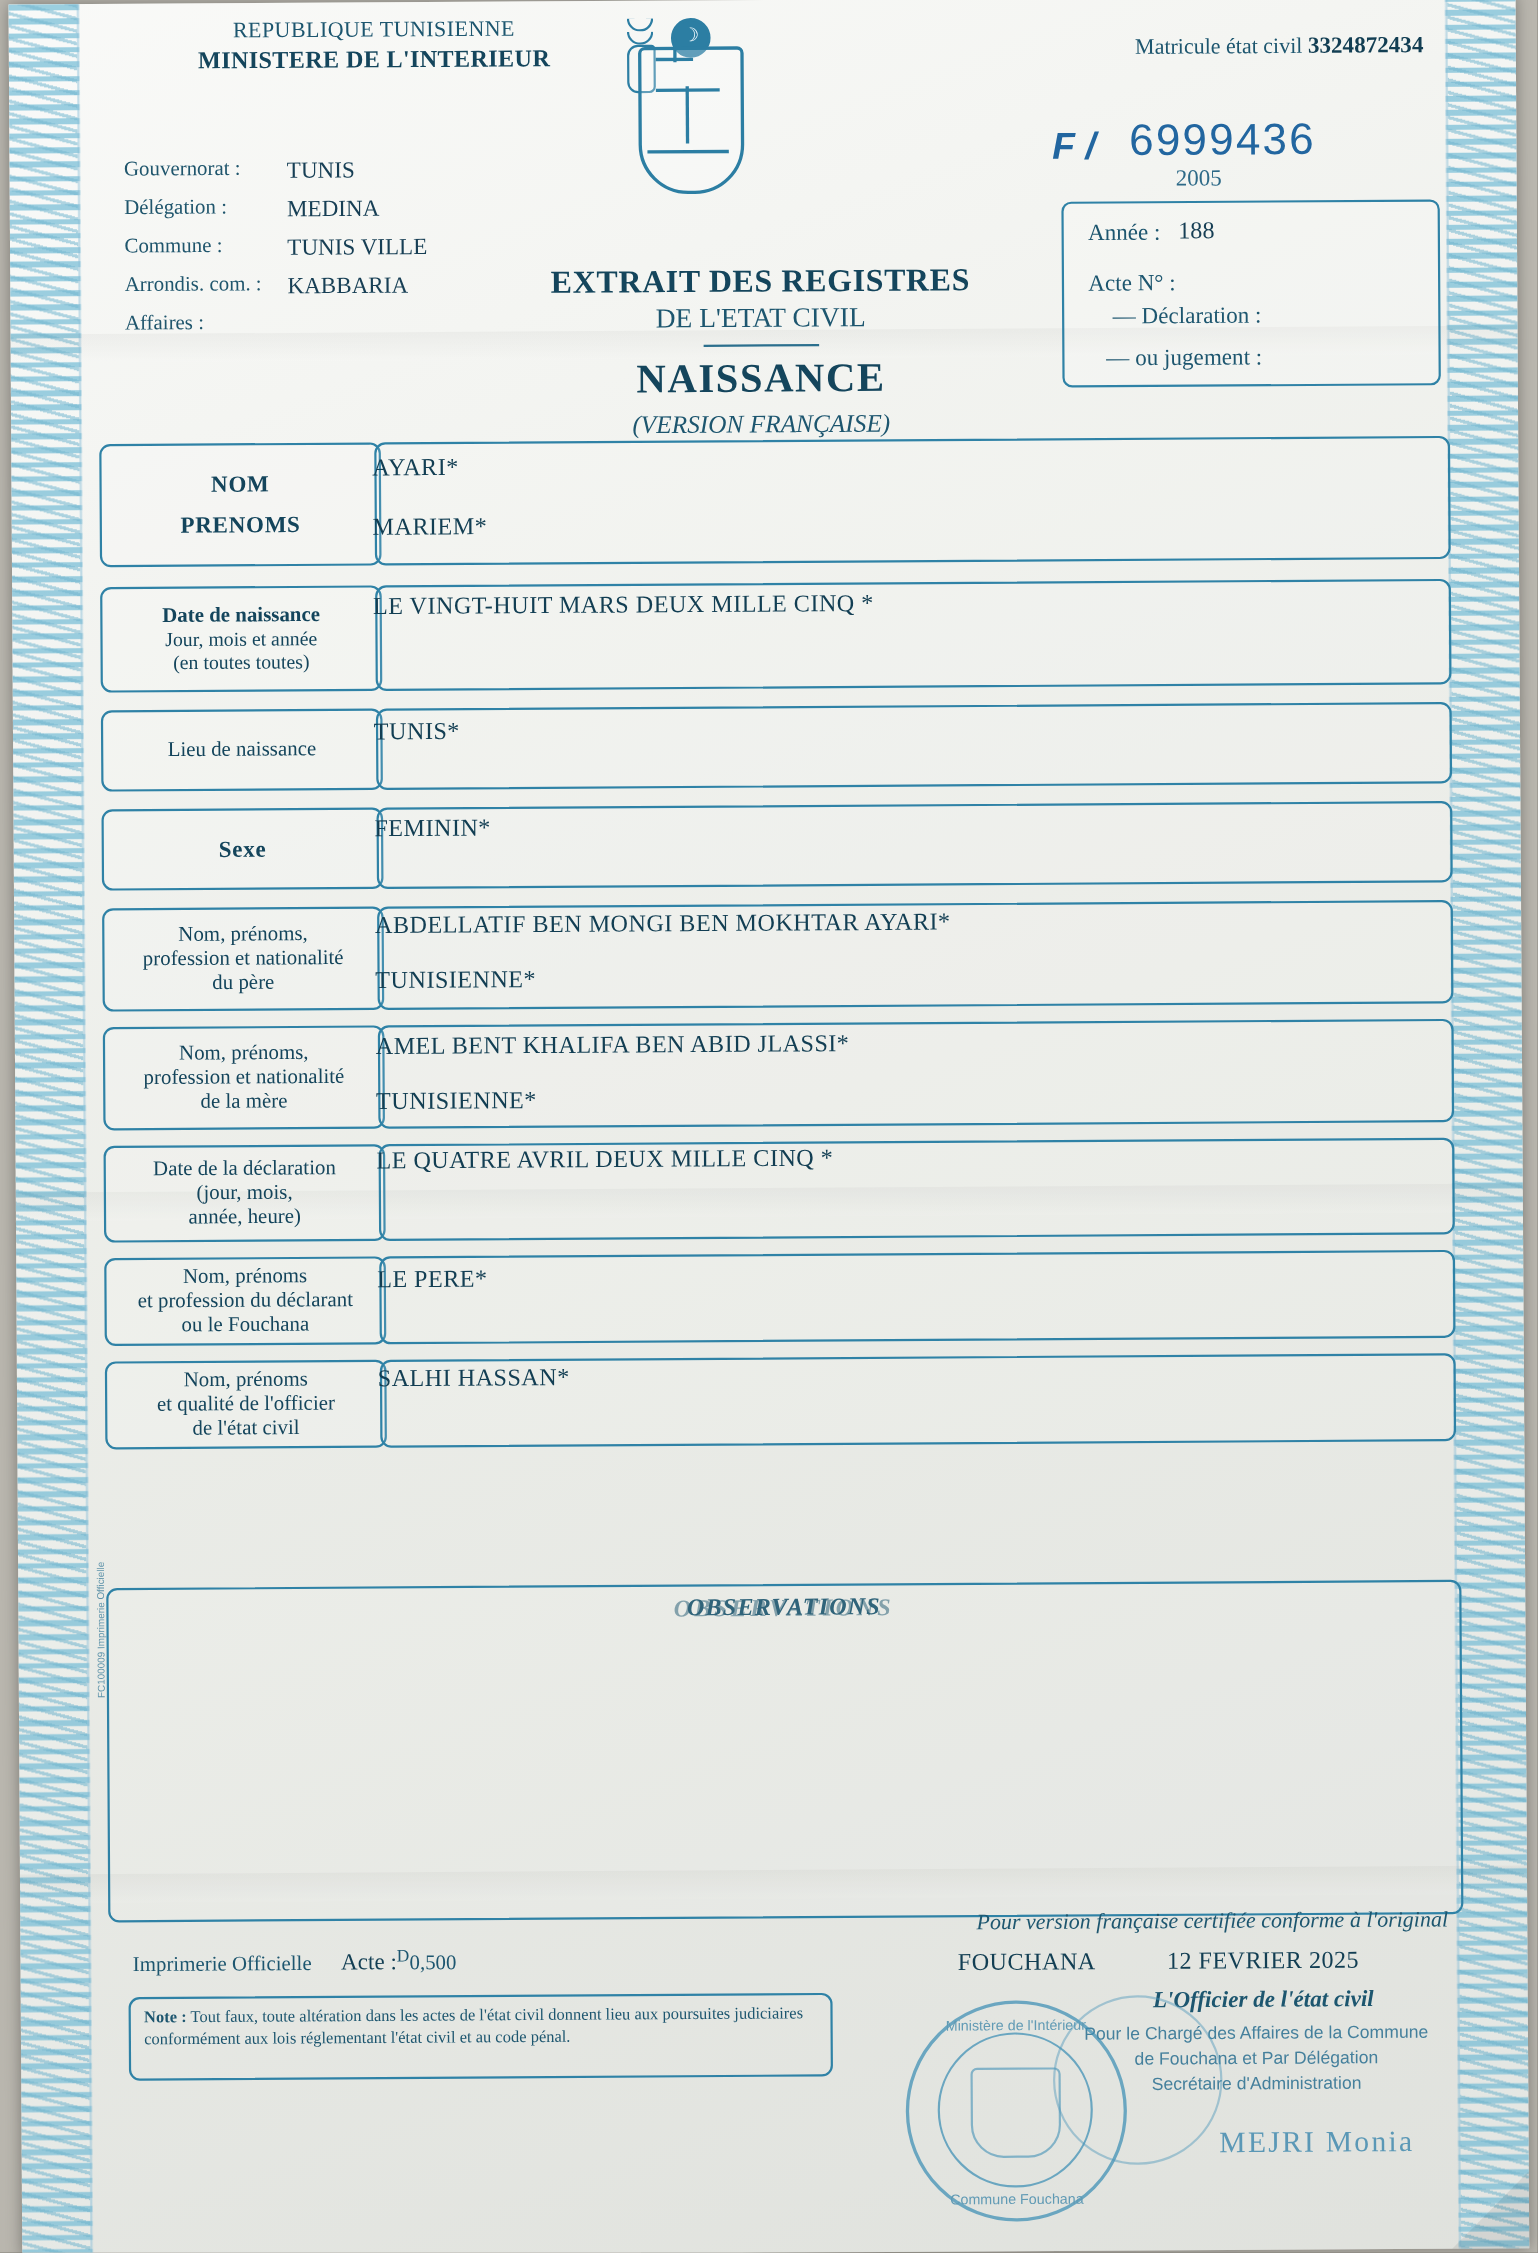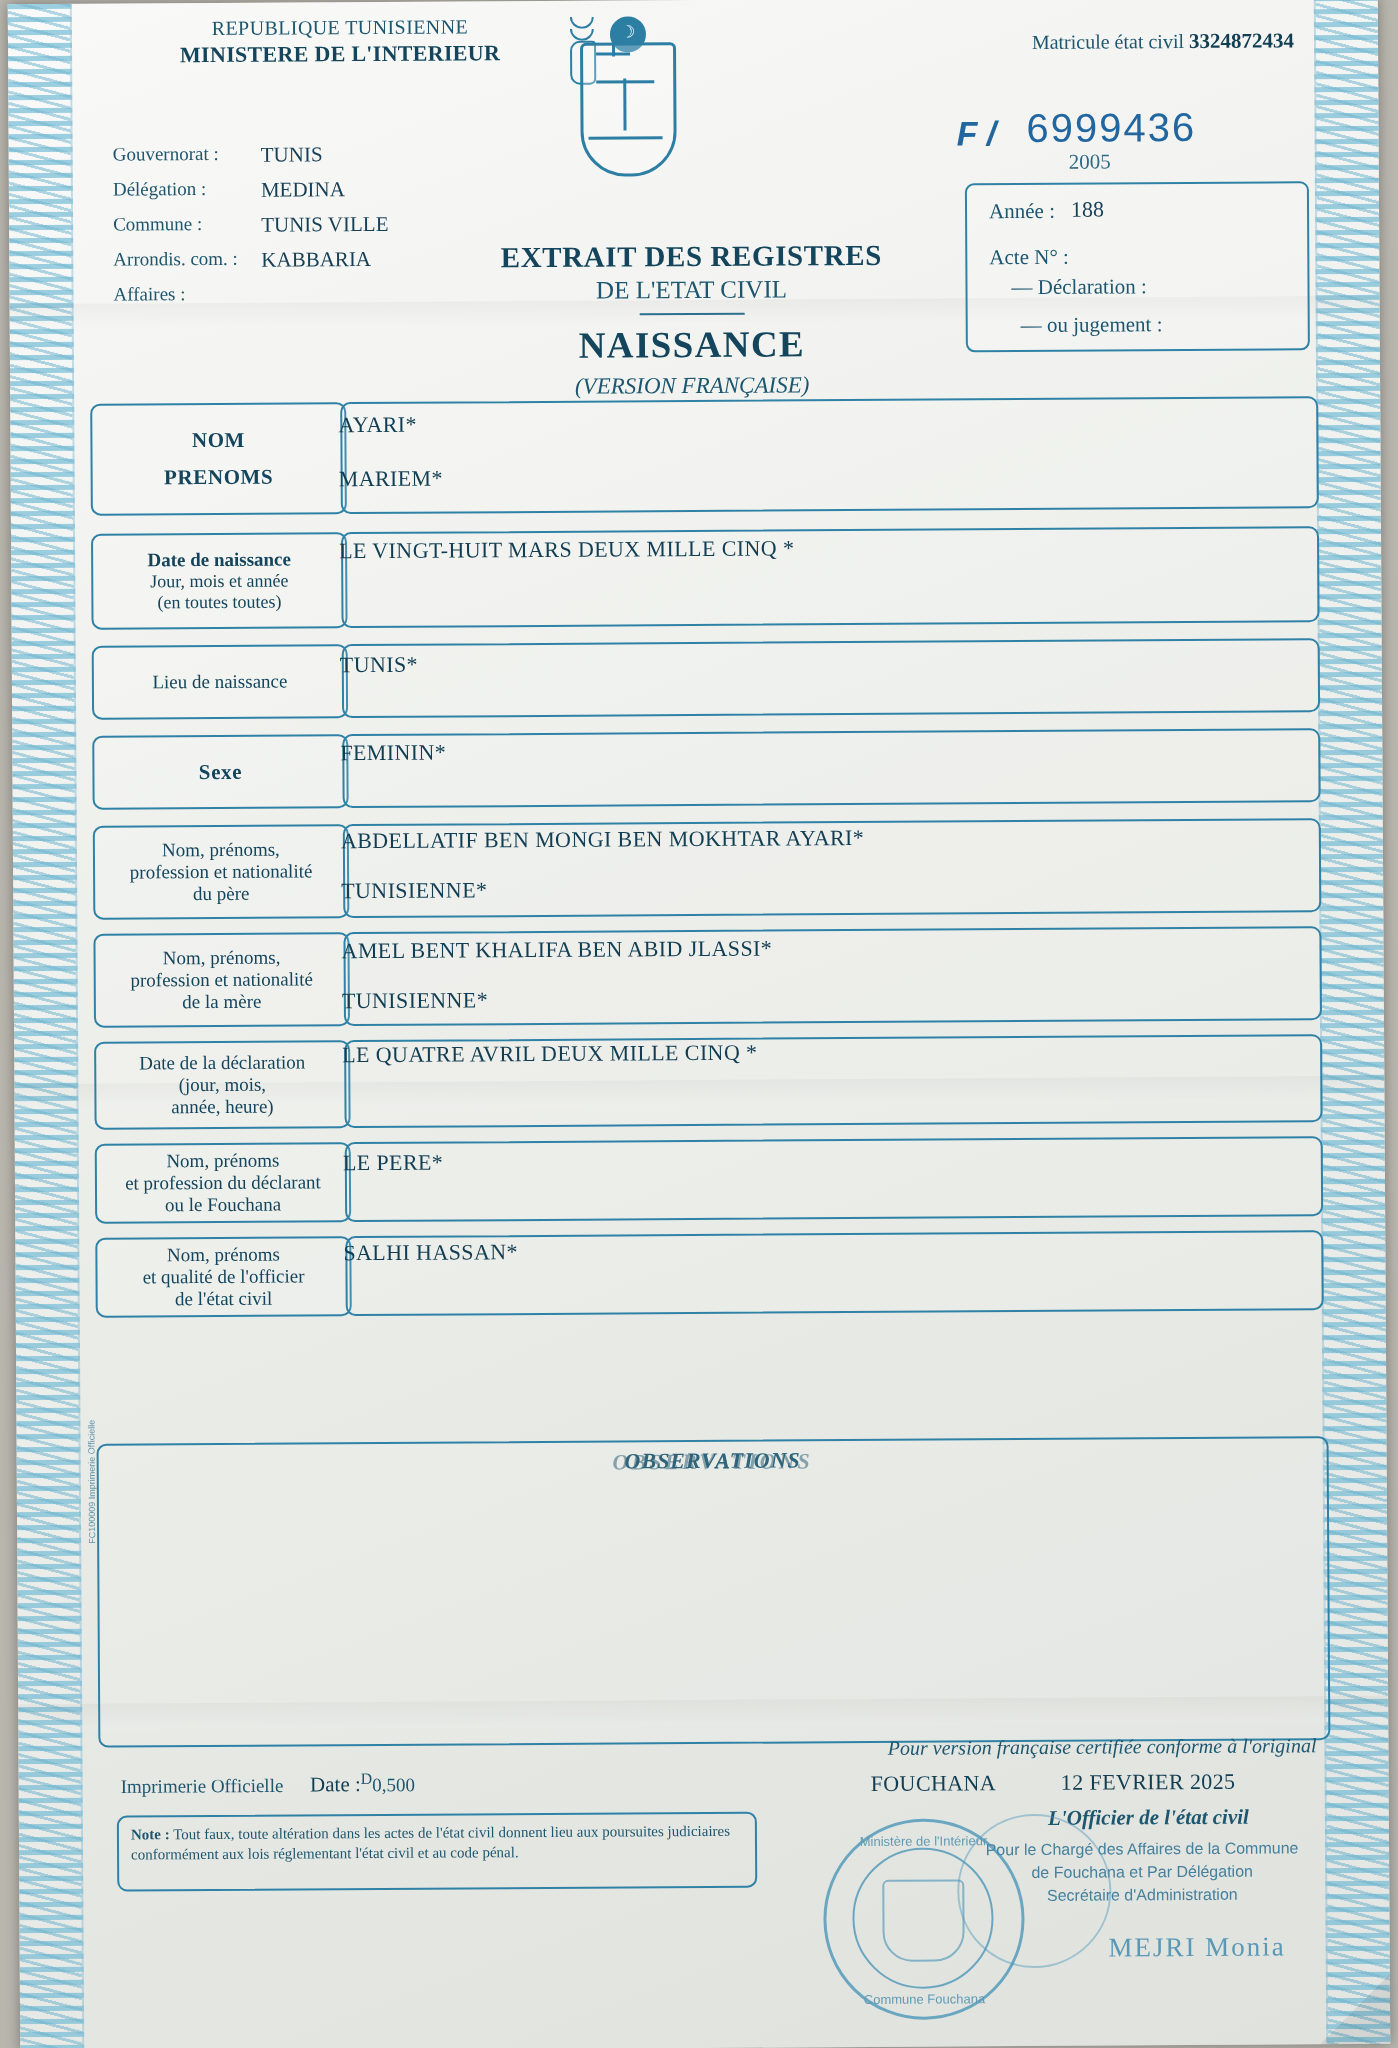--- a/index.html
+++ b/index.html
@@ -587,21 +587,21 @@
         <div class="year">2005</div>
       </div>
 
       <div class="box-right">
         <div class="line" style="top:14px">Année :</div>
         <div class="v" style="left:104px; top:12px">188</div>
         <div class="line" style="top:60px">Acte N° :</div>
         <div class="v" style="left:150px; top:50px"></div>
         <div class="line" style="top:90px; left:44px">— Déclaration :</div>
         <div class="v" style="left:245px; top:88px"></div>
-        <div class="line" style="top:128px; left:53px">— ou jugement :</div>
+        <div class="line" style="top:128px; left:38px">— ou jugement :</div>
         <div class="v" style="left:258px; top:126px"></div>
       </div>
 
       <div class="table">
 
         <div class="trow" style="height:118px">
           <div class="tlabel bold" style="height:112px">
             <div>NOM</div>
             <div style="margin-top:12px">PRENOMS</div>
           </div>
@@ -703,21 +703,21 @@
           <span>OBSERVATIONS</span>
           <span class="dup">OBSERVATIONS</span>
         </div>
         <div style="position:absolute; left:18px; top:58px; font-size:21px; color:#123e53;"></div>
       </div>
 
       <div class="micro">FC100009  Imprimerie Officielle</div>
 
       <div class="foot-print">
         <span>Imprimerie Officielle</span>
-        <span class="prix">Date :</span><sup>D</sup><span>0,500</span>
+        <span class="prix">Acte :</span><sup>D</sup><span>0,500</span>
       </div>
 
       <div class="note">
         <span class="n-lbl">Note :</span>
         <span>Tout faux, toute altération dans les actes de l'état civil donnent lieu aux poursuites judiciaires conformément aux lois réglementant l'état civil et au code pénal.</span>
       </div>
 
       <div class="cert">Pour version française certifiée conforme à l'original</div>
 
       <div class="place-date">

